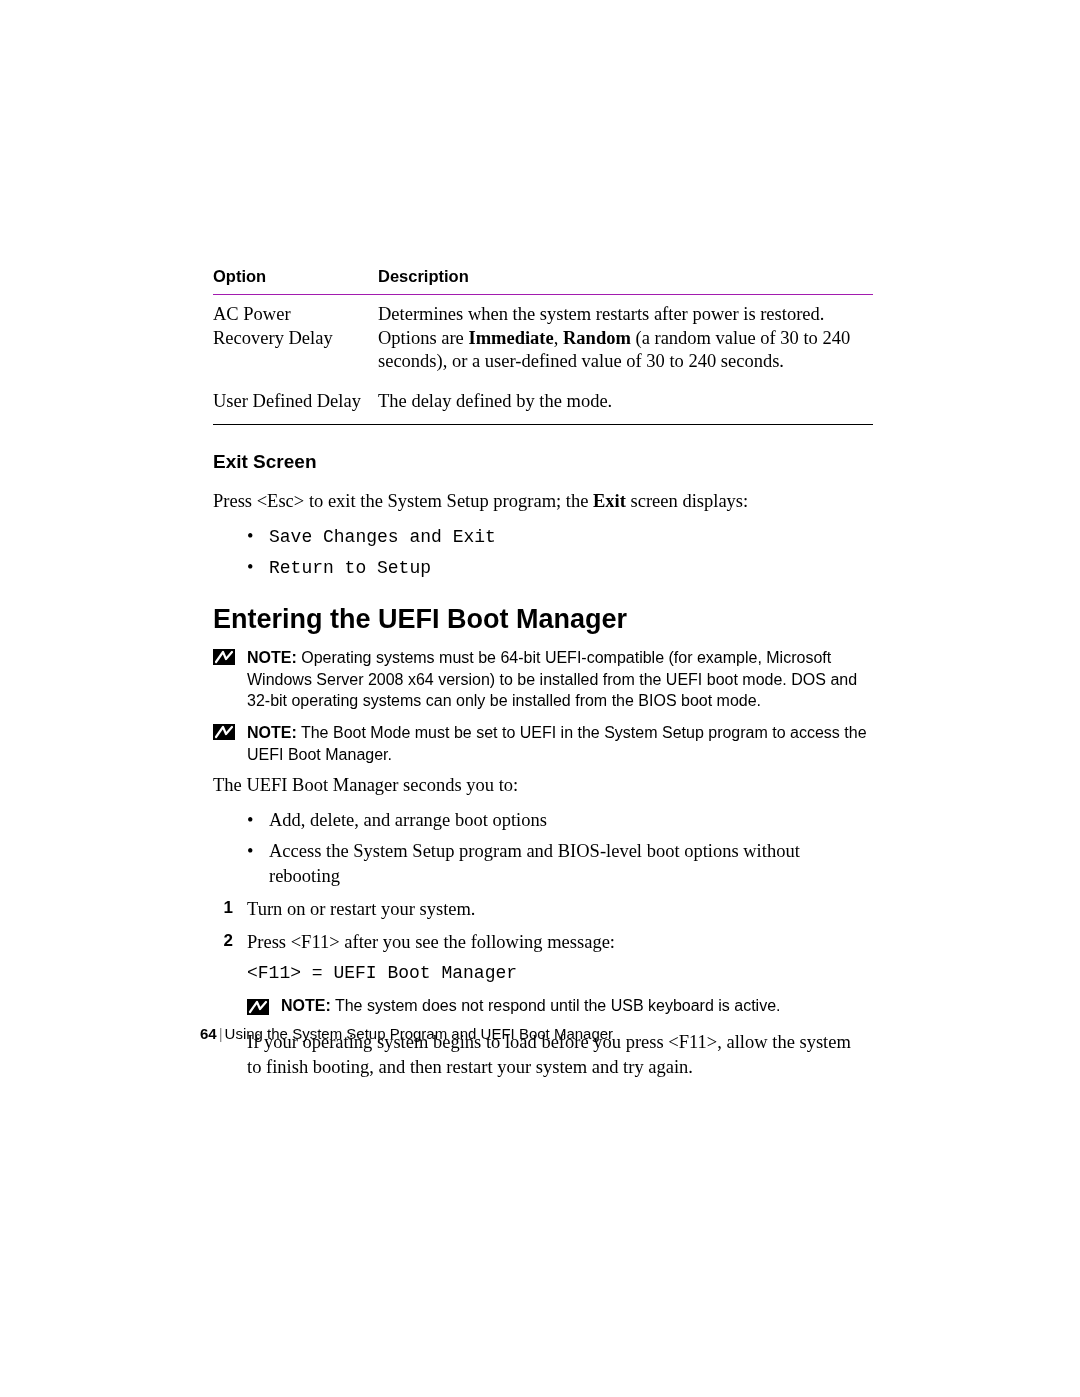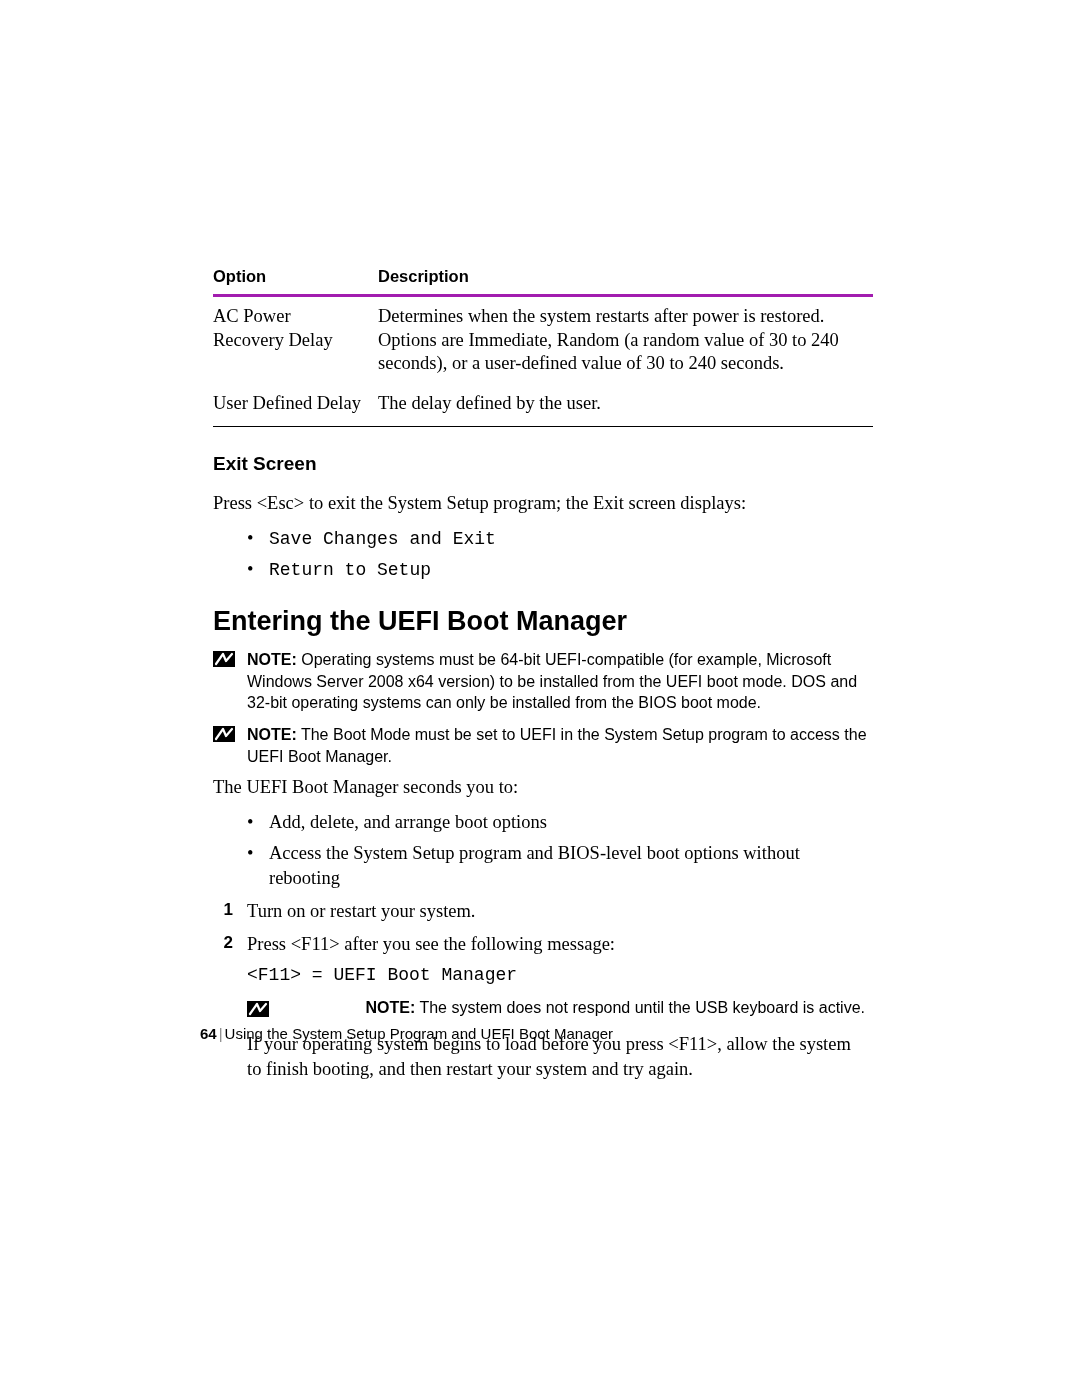--- a/index.html
+++ b/index.html
@@ -21,30 +21,30 @@
     width: 100%;
     border-collapse: collapse;
     font-size: 18.5px;
   }
   table.opt thead th {
     font-family: Arial, Helvetica, sans-serif;
     font-weight: 700;
     font-size: 16.5px;
     text-align: left;
     padding: 6px 8px 8px 0;
-    border-bottom: 3px solid #a21caf;
+    border-bottom: 1px solid #a21caf;
   }
   table.opt tbody td {
     vertical-align: top;
     padding: 8px 12px 8px 0;
     line-height: 1.28;
   }
   table.opt tbody tr.last td { border-bottom: 1px solid #000; padding-bottom: 10px; }
   table.opt td.optcol { width: 165px; }
-  .bold-inline { font-weight: 400; }
+  .bold-inline { font-weight: 700; }
 
   .h3 {
     font-family: Arial, Helvetica, sans-serif;
     font-weight: 700;
     font-size: 19px;
     margin-top: 26px;
     margin-bottom: 6px;
   }
   .body {
     font-size: 18.5px;
@@ -76,21 +76,20 @@
     font-size: 27px;
     margin-top: 24px;
     margin-bottom: 12px;
   }
 
   .note-row {
     display: flex;
     align-items: flex-start;
     gap: 12px;
     margin: 10px 0 8px 0;
-    justify-content: space-between;
   }
   .note-row .icon { flex: 0 0 22px; margin-top: 2px; }
   .note-text {
     font-family: Arial, Helvetica, sans-serif;
     font-size: 16px;
     line-height: 1.35;
   }
   .note-text .label { font-weight: 700; }
 
   ol.steps {
@@ -149,21 +148,21 @@
     </thead>
     <tbody>
       <tr>
         <td class="optcol">AC Power Recovery Delay</td>
         <td>
           <span>Determines when the system restarts after power is restored. Options are </span><span class="bold-inline">Immediate</span><span>, </span><span class="bold-inline">Random</span><span> (a random value of 30 to 240 seconds), or a user-defined value of 30 to 240 seconds.</span>
         </td>
       </tr>
       <tr class="last">
         <td class="optcol">User Defined Delay</td>
-        <td>The delay defined by the user.</td>
+        <td>The delay defined by the mode.</td>
       </tr>
     </tbody>
   </table>
 
   <div class="h3">Exit Screen</div>
   <div class="body">
     <span>Press &lt;Esc&gt; to exit the System Setup program; the </span><span class="bold-inline">Exit</span><span> screen displays:</span>
   </div>
   <ul class="bullets">
     <li><span class="mono">Save Changes and Exit</span></li>

